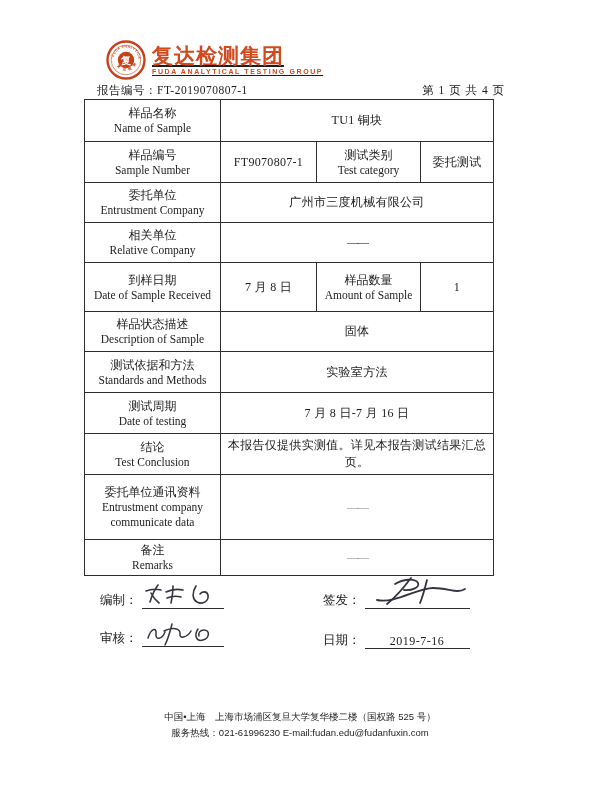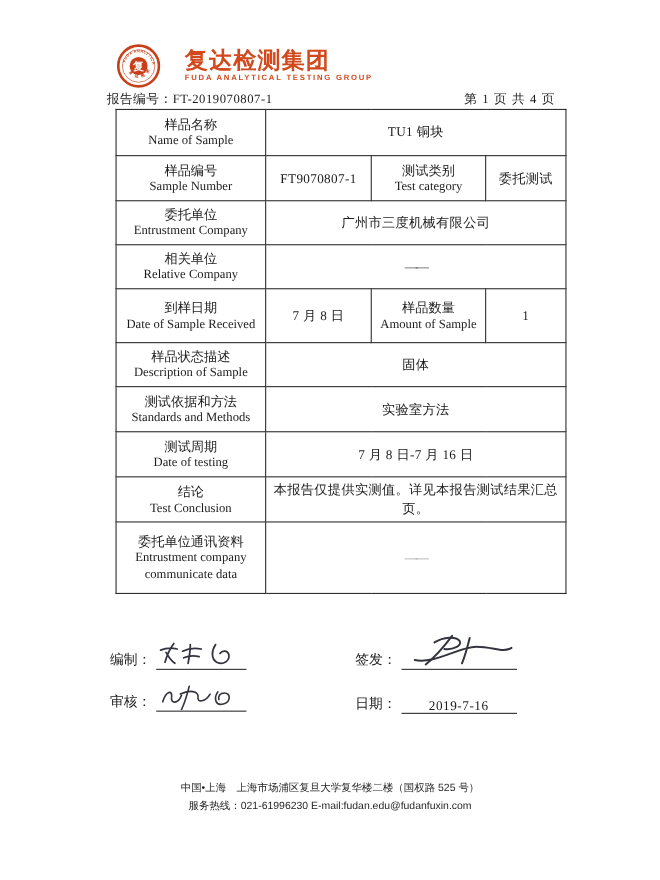--- a/index.html
+++ b/index.html
@@ -6,38 +6,38 @@
   html,body { background:#e8e8e8; }
   .page {
     position:relative; width:600px; height:800px; margin:0 auto;
     background:#ffffff; overflow:hidden;
     font-family:"Liberation Serif","DejaVu Serif",serif;
     color:#1c1c1c;
   }
   
   .logo-row { position:absolute; left:106px; top:40px; display:flex; align-items:center; }
   .seal { width:40px; height:40px; flex:0 0 auto; }
-  .wordmark { margin-left:22px; }
+  .wordmark { margin-left:6px;text-decoration:underline; }
   .wordmark .zh {
     font-size:21px; font-weight:bold; color:var(--brand,#d1491d);
     letter-spacing:1px; line-height:22px; white-space:nowrap;
     font-family:"Liberation Sans","DejaVu Sans",sans-serif;
   }
   .wordmark .en {
     font-size:7px; font-weight:bold; color:var(--brand,#d1491d);
     letter-spacing:1.6px; line-height:8px; margin-top:1px; white-space:nowrap;
     font-family:"Liberation Sans","DejaVu Sans",sans-serif;
   }
   
   .report-line { position:absolute; left:96px; right:95px; top:83px; font-size:11.5px; }
   .report-no { position:absolute; left:1px; top:0; letter-spacing:0.5px; }
   .page-info { position:absolute; right:0; top:0; letter-spacing:1px; }
   
   table.info {
-    position:absolute; left:105px; top:99px; width:409px;
+    position:absolute; left:84px; top:99px; width:409px;
     border-collapse:collapse; table-layout:fixed;
   }
   table.info td {
     border:1px solid #2e2e2e; text-align:center; vertical-align:middle;
     font-size:12px; padding:1px 3px;
   }
   .lab-zh { font-size:12px; line-height:16px; }
   .lab-en { font-size:11.5px; line-height:15px; }
   .val { font-size:12px; letter-spacing:0.3px; }
   .dash-dark { color:#3a3a3a; letter-spacing:-2px; }
@@ -173,20 +173,27 @@
       <td colspan="3" class="val">本报告仅提供实测值。详见本报告测试结果汇总页。</td>
     </tr>
     <tr style="height:65px">
       <td>
         <div class="lab-zh">委托单位通讯资料</div>
         <div class="lab-en">Entrustment company</div>
         <div class="lab-en">communicate data</div>
       </td>
       <td colspan="3" class="val dash-gray">——</td>
     </tr>
+    <tr style="height:36px">
+      <td>
+        <div class="lab-zh">备注</div>
+        <div class="lab-en">Remarks</div>
+      </td>
+      <td colspan="3" class="val dash-gray">——</td>
+    </tr>
   </tbody>
     </table>
 
   <div class="signoff">
 
     <div class="sig-item" style="left:100px; top:592px;">
       <span>编制：</span><span class="sig-line" style="width:82px;">
         <svg width="82" height="30" viewBox="0 0 82 30">
           <g fill="none" stroke="#33343d" stroke-width="1.6" stroke-linecap="round">
             <path d="M8,22 C10,15 13,9 16,5 M4,11 C9,9 15,9 19,10 M9,13 C11,17 13,20 17,23"></path>

